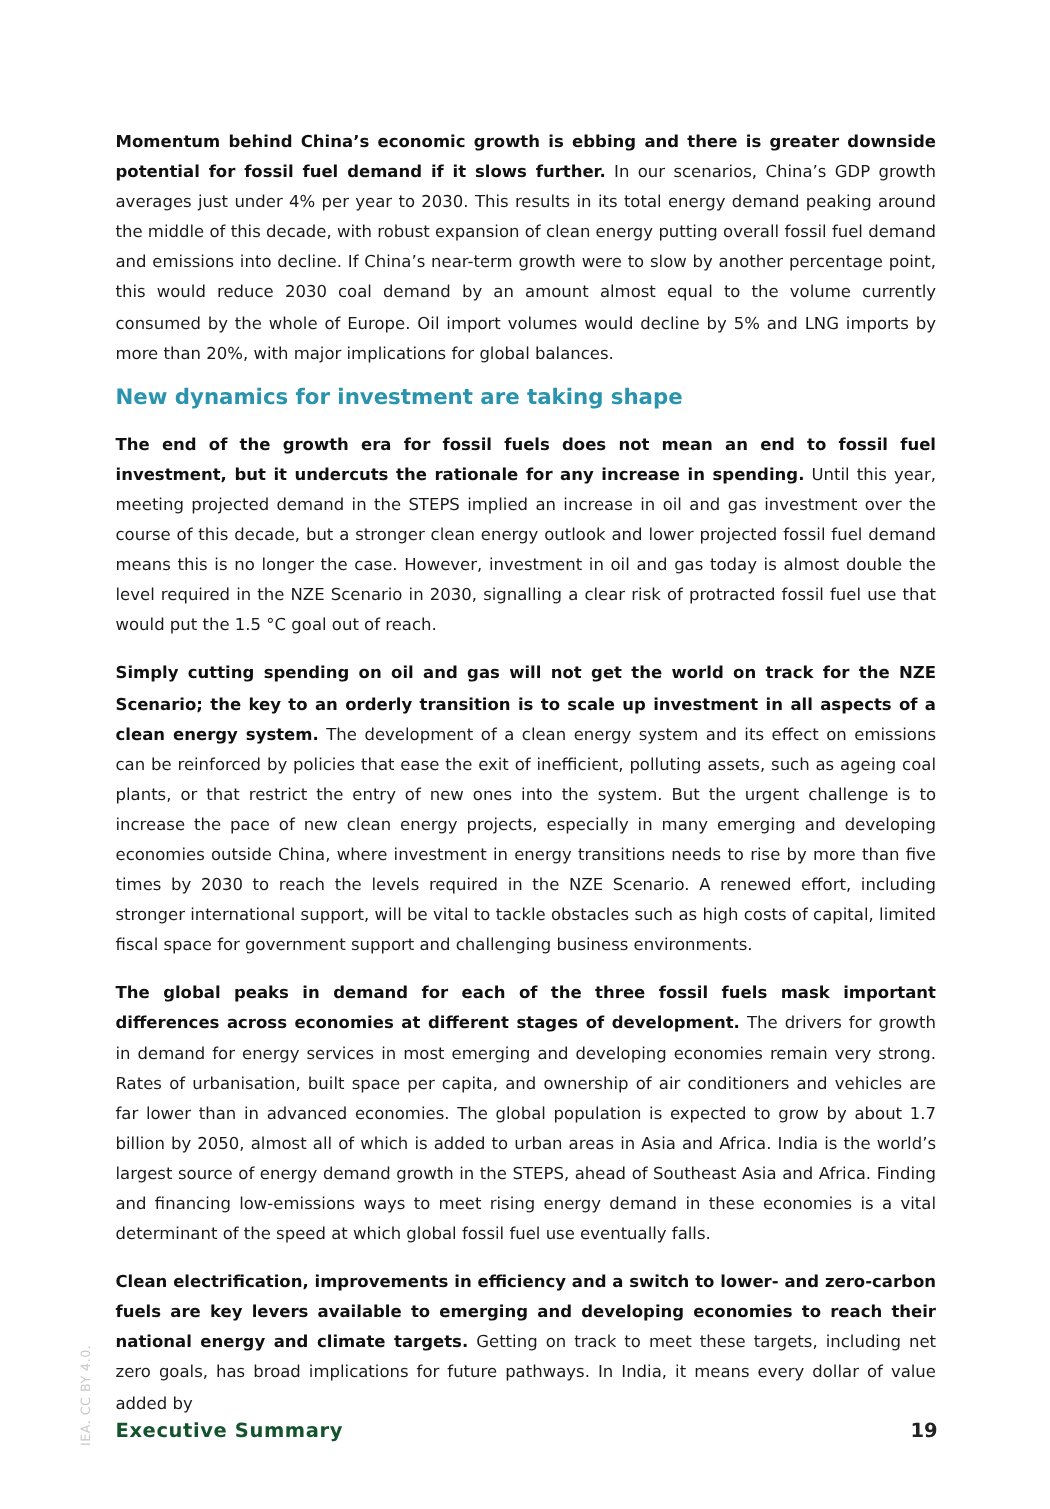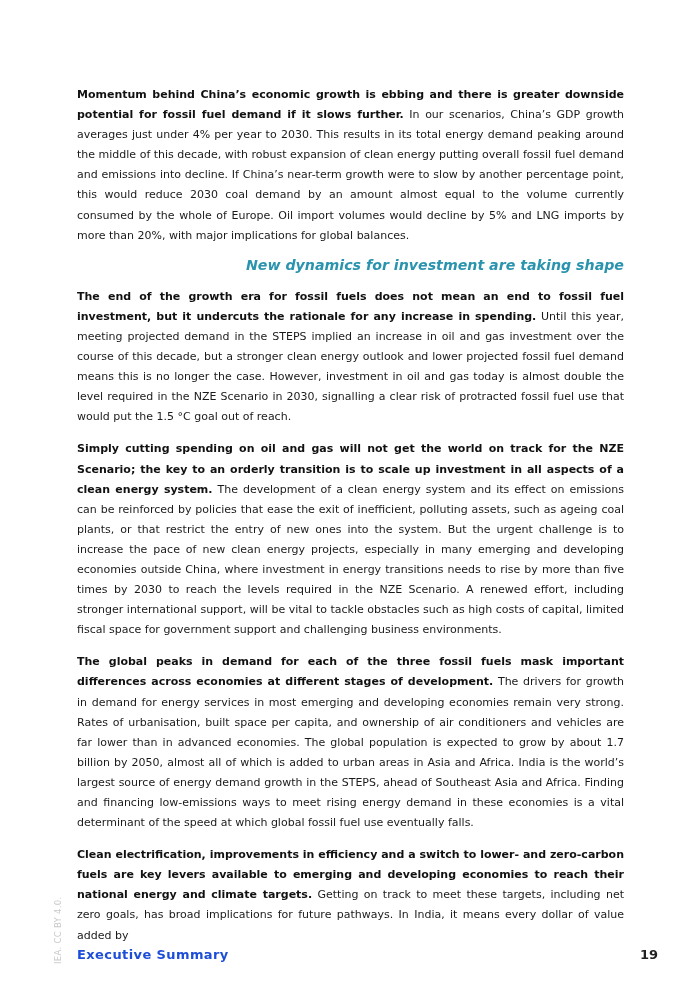--- a/index.html
+++ b/index.html
@@ -8,29 +8,29 @@
     position: absolute; left: 77px; top: 73px; width: 547px;
     font-family: "DejaVu Sans", sans-serif; color: #1a1a1a;
   }
   p.para {
     margin: 12px 0 9px 0; font-size: 11px; line-height: 20.1px;
     text-align: justify; letter-spacing: 0;
   }
   p.para b { font-weight: bold; color: #111; }
   h2.section {
     margin: 4px 0 4px 0; font-size: 14.2px; line-height: 20px;
-    font-style: italic; font-weight: bold; color: #2a93ae; text-align: right;
+    font-weight: bold; color: #2a93ae;
   }
   .footer-title {
     position: absolute; left: 77px; top: 947px;
     font-family: "DejaVu Sans", sans-serif; font-size: 13px; font-weight: bold;
-    color: #1d4ed8; letter-spacing: 0.4px;
+    color: #14532d; letter-spacing: 0.4px;
   }
   .page-number {
-    position: absolute; left: 640px; top: 947px;
+    position: absolute; left: 607px; top: 947px;
     font-family: "DejaVu Sans", sans-serif; font-size: 13px; font-weight: bold; color: #222;
   }
   .license {
     position: absolute; left: 53px; top: 964px;
     transform-origin: left top; transform: rotate(-90deg);
     font-family: "DejaVu Sans", sans-serif; font-size: 8.5px; color: #c9c9c9;
     white-space: nowrap; letter-spacing: 0.3px;
   }
 </style>
 </head>

